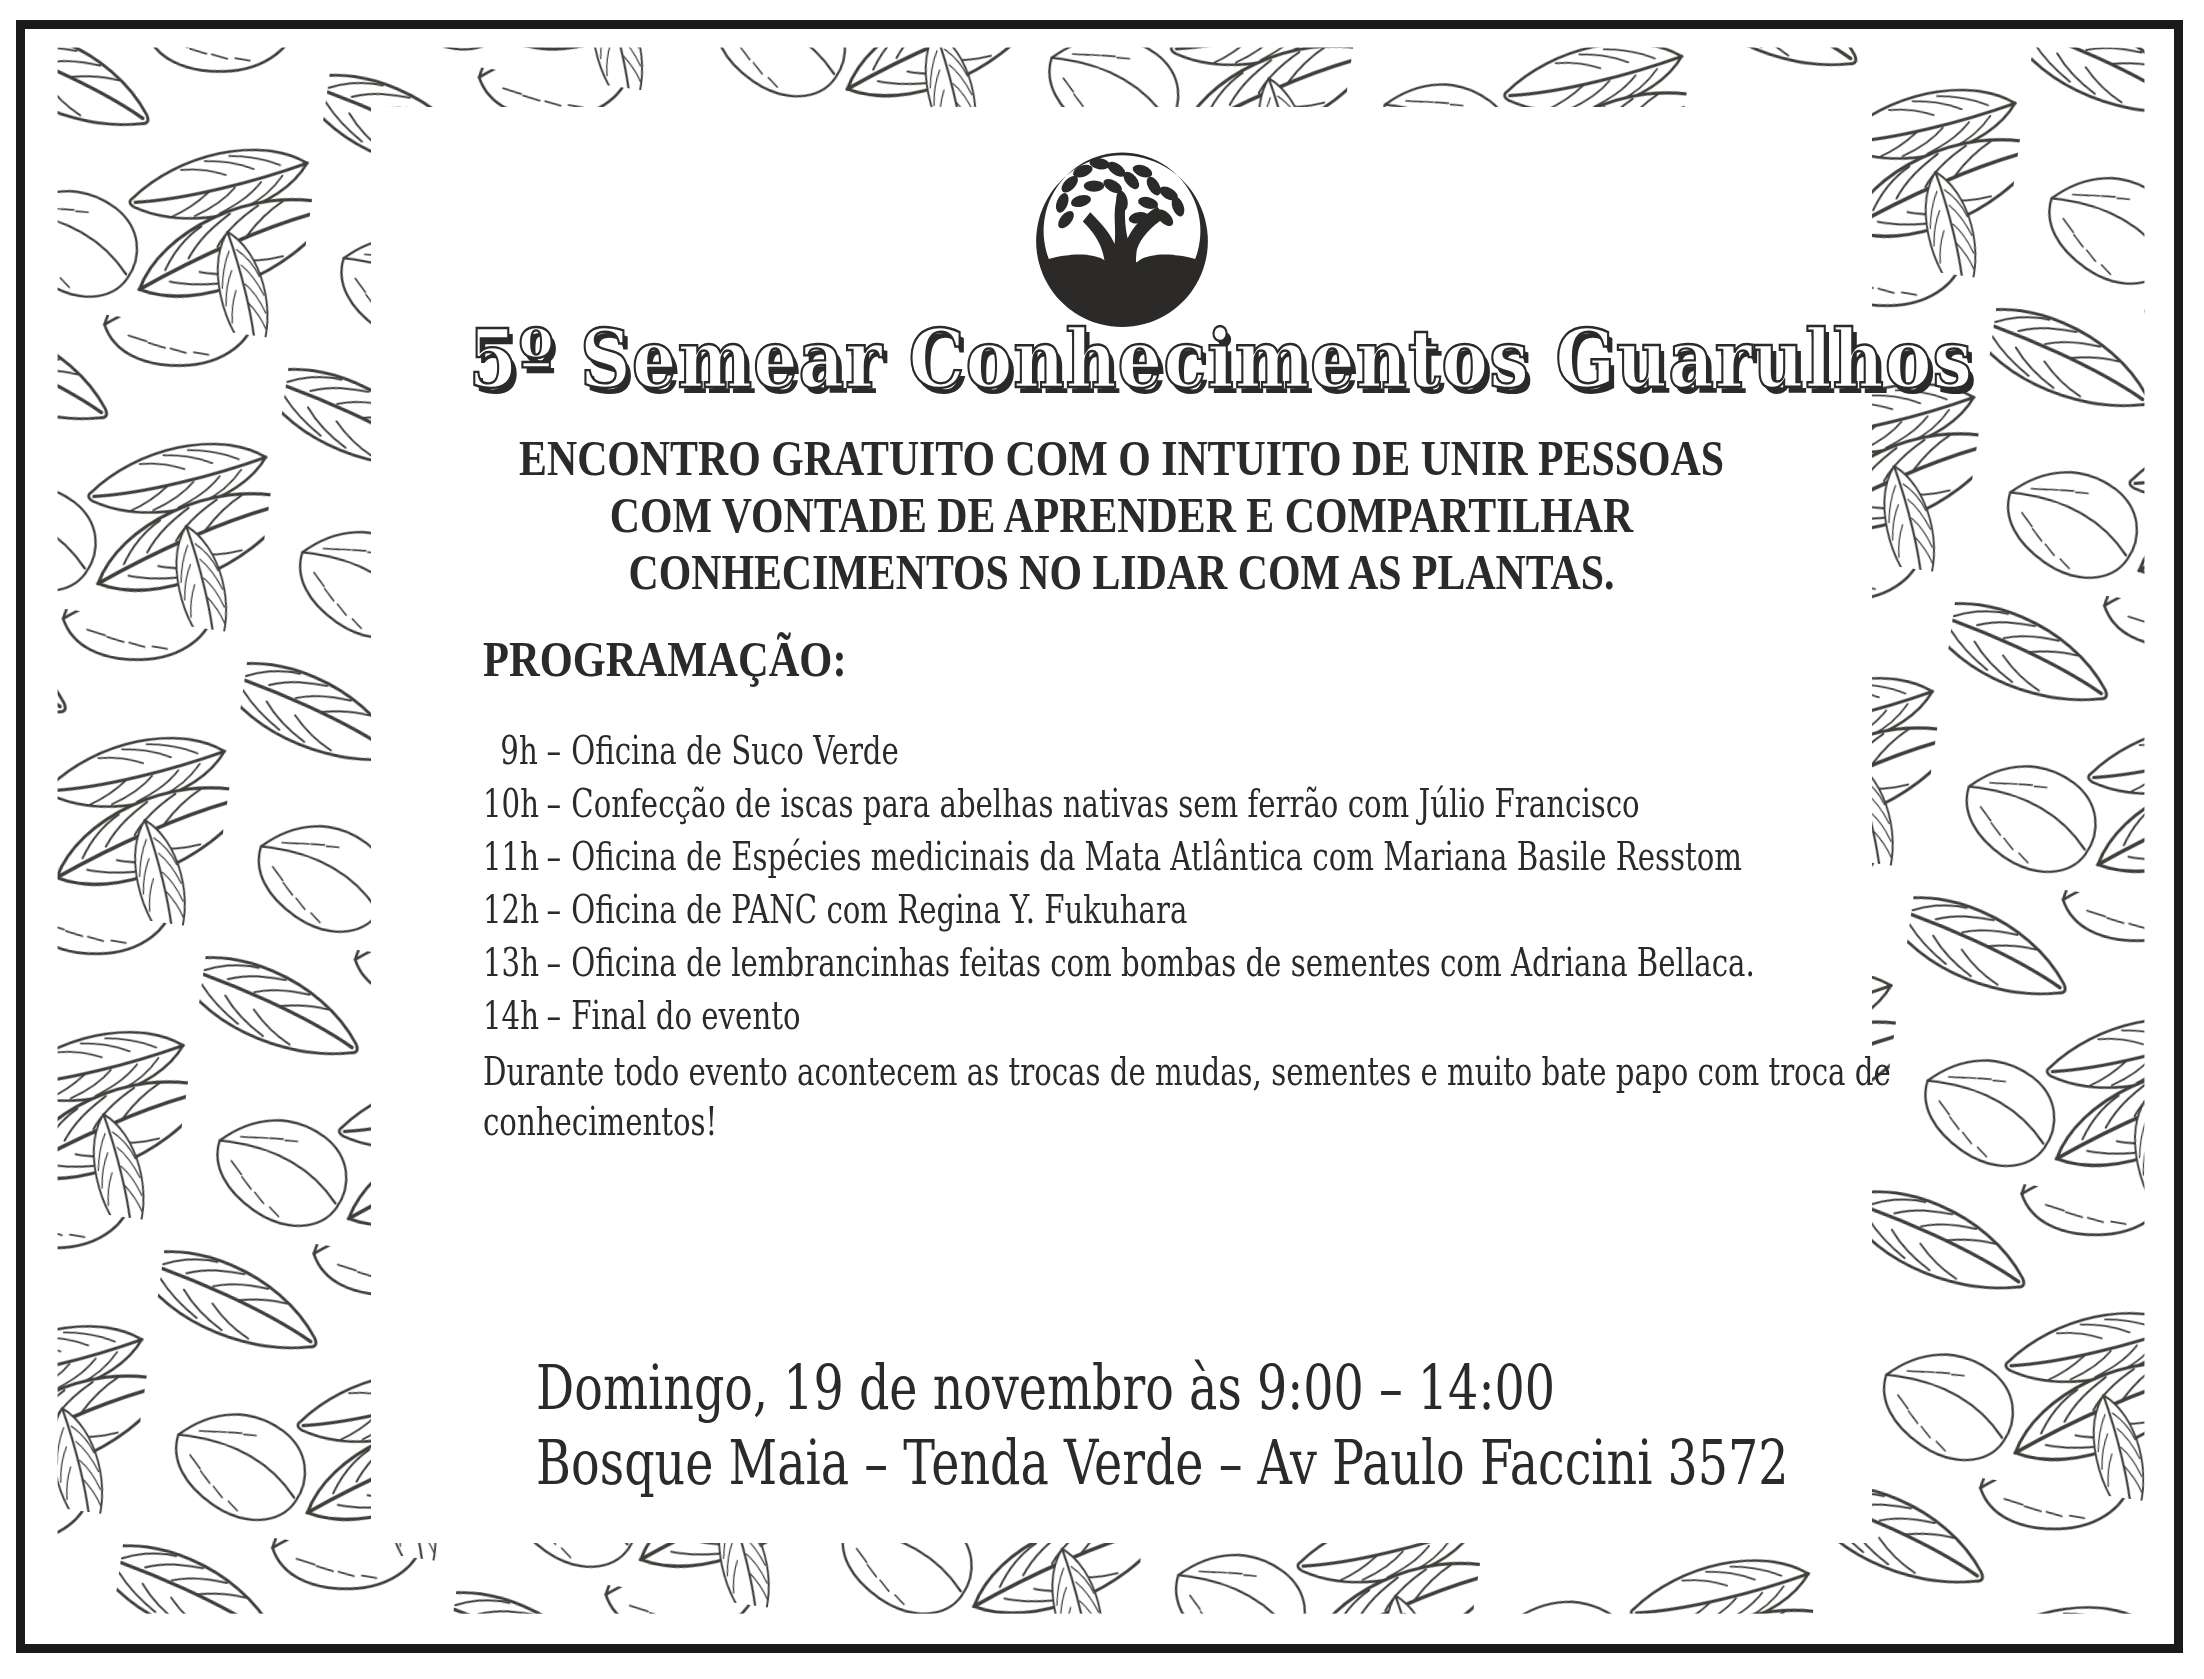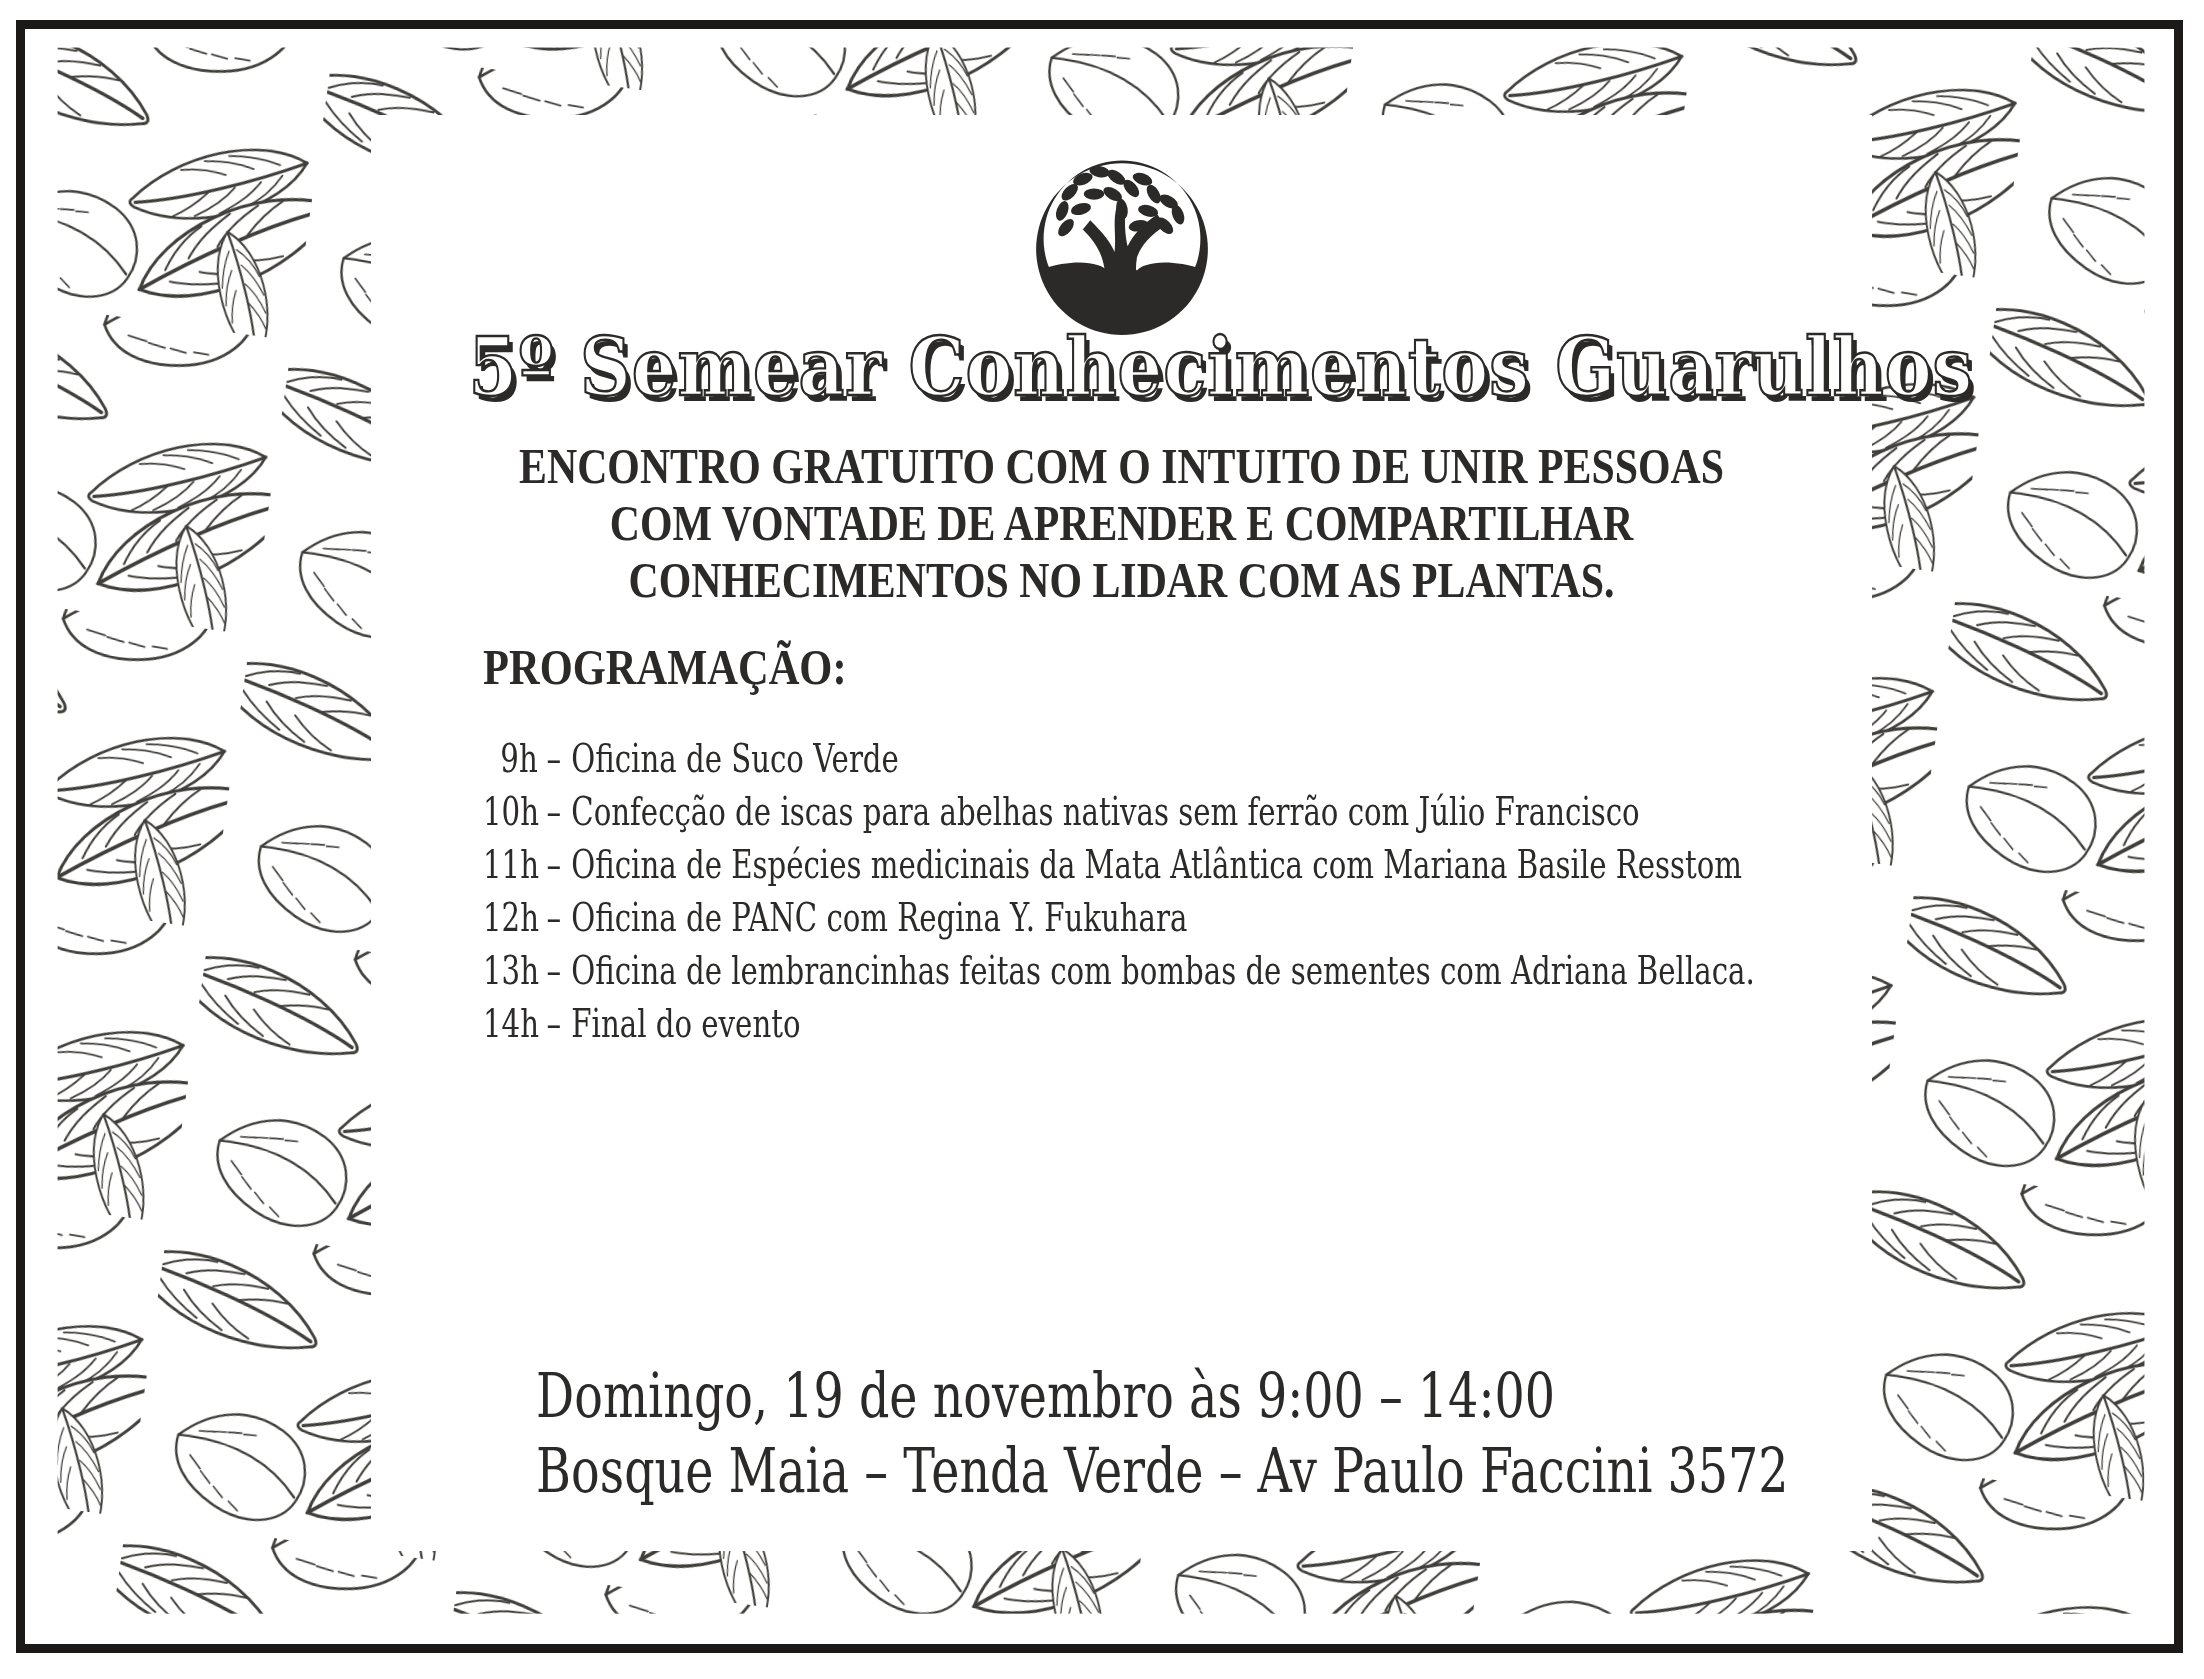--- a/index.html
+++ b/index.html
@@ -16,21 +16,21 @@
     position: absolute;
     left: 16px; top: 20px; right: 22px; bottom: 26px;
     border: 9px solid #1c1a19;
   }
   .leafband {
     position: absolute;
     left: 0; top: 0; width: 2205px; height: 1679px;
   }
   .content-box {
     position: absolute;
-    left: 371px; top: 115px;
+    left: 371px; top: 107px;
     width: 1501px; height: 1436px;
     background: #ffffff;
   }
   .logo-wrap {
     position: absolute;
     top: 38px; left: 0; right: 0;
     height: 182px;
     display: flex; justify-content: center;
   }
   .title {
@@ -214,20 +214,24 @@
           <span class="sched-sep">–</span>
           <span class="sched-activity">Oficina de lembrancinhas feitas com bombas de sementes com Adriana Bellaca.</span>
       </div>
       <div class="sched-row">
         <span class="sched-time">14h</span>
           <span class="sched-sep">–</span>
           <span class="sched-activity">Final do evento</span>
       </div>
     </div>
 
+    <div class="note note-1">
+      <div class="note-line">Durante todo evento acontecem as trocas de mudas, sementes e muito bate papo com troca de</div>
+      <div class="note-line">conhecimentos!</div>
+    </div>
 
 
     <div class="footer">
       <div class="footer-line">Domingo, 19 de novembro às 9:00 – 14:00</div>
       <div class="footer-line">Bosque Maia – Tenda Verde – Av Paulo Faccini 3572</div>
     </div>
 
   </div>
 </div>
 

